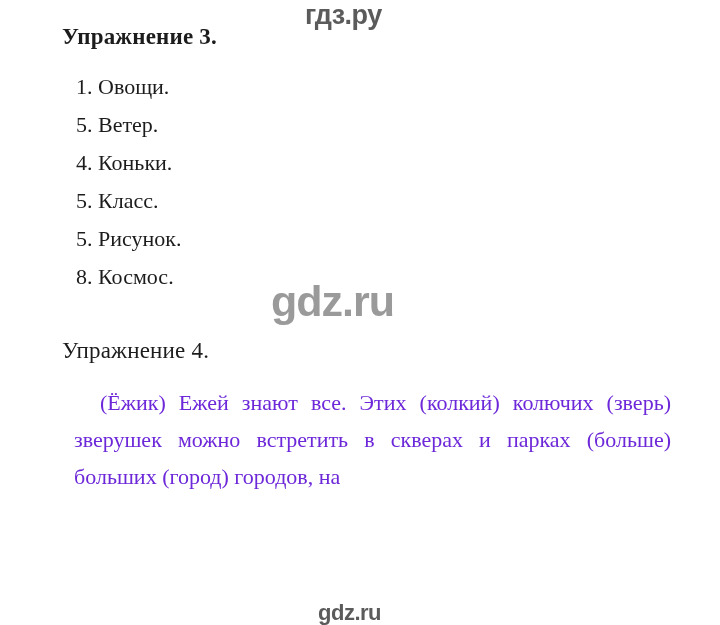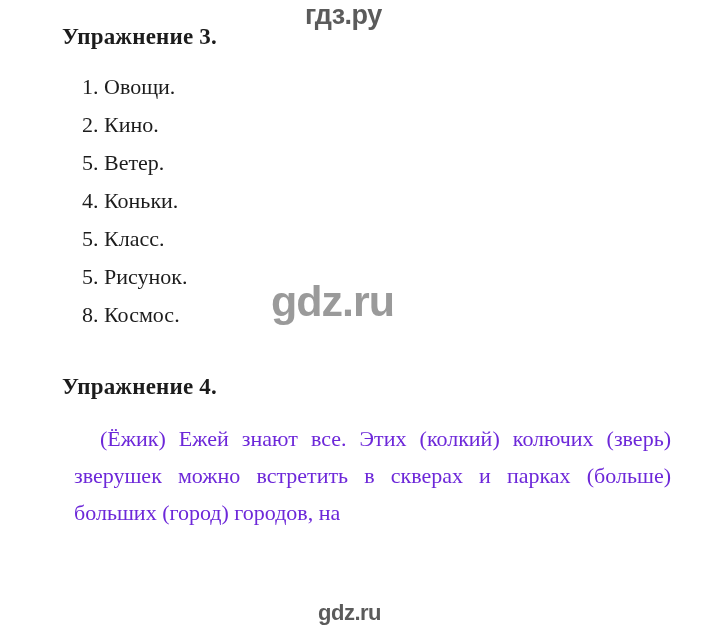--- a/index.html
+++ b/index.html
@@ -67,39 +67,39 @@
     font-family: "Liberation Serif", serif;
     font-weight: bold;
     font-size: 23px;
     color: #1c1c1c;
     margin: 0 0 18px 0;
     letter-spacing: 0.2px;
   }
 
   .answer-list {
     list-style: none;
-    margin: 14px;
+    margin: 8px;
     padding: 0;
   }
   .answer-list li {
     font-size: 22px;
     color: #1c1c1c;
     line-height: 38px;
     padding-left: 6px;
     white-space: nowrap;
   }
 
   .spacer-1 { height: 26px; }
 
   .ex-heading-2 {
     font-family: "Liberation Serif", serif;
-    font-weight: bold;
+    font-weight: normal;
     font-size: 23px;
     color: #1c1c1c;
-    margin: 0 0 20px 0;
+    margin: 8px 0 20px 0;
     letter-spacing: 0.2px;
   }
 
   .para {
     font-size: 22px;
     color: #6d28d9;
     line-height: 37px;
     text-align: justify;
     text-justify: inter-word;
     margin: 12px;
@@ -117,21 +117,20 @@
   <div class="watermark">gdz.ru</div>
 
   <div class="logo-bottom">gdz.ru</div>
 
   <div class="content">
 
     <h2 class="ex-heading">Упражнение 3.</h2>
 
     <ul class="answer-list">
       <li>1. Овощи.</li>
-      <li>2. Кино.</li>
       <li>5. Ветер.</li>
       <li>4. Коньки.</li>
       <li>5. Класс.</li>
       <li>5. Рисунок.</li>
       <li>8. Космос.</li>
     </ul>
 
     <div class="spacer-1"></div>
 
     <h2 class="ex-heading-2">Упражнение 4.</h2>

